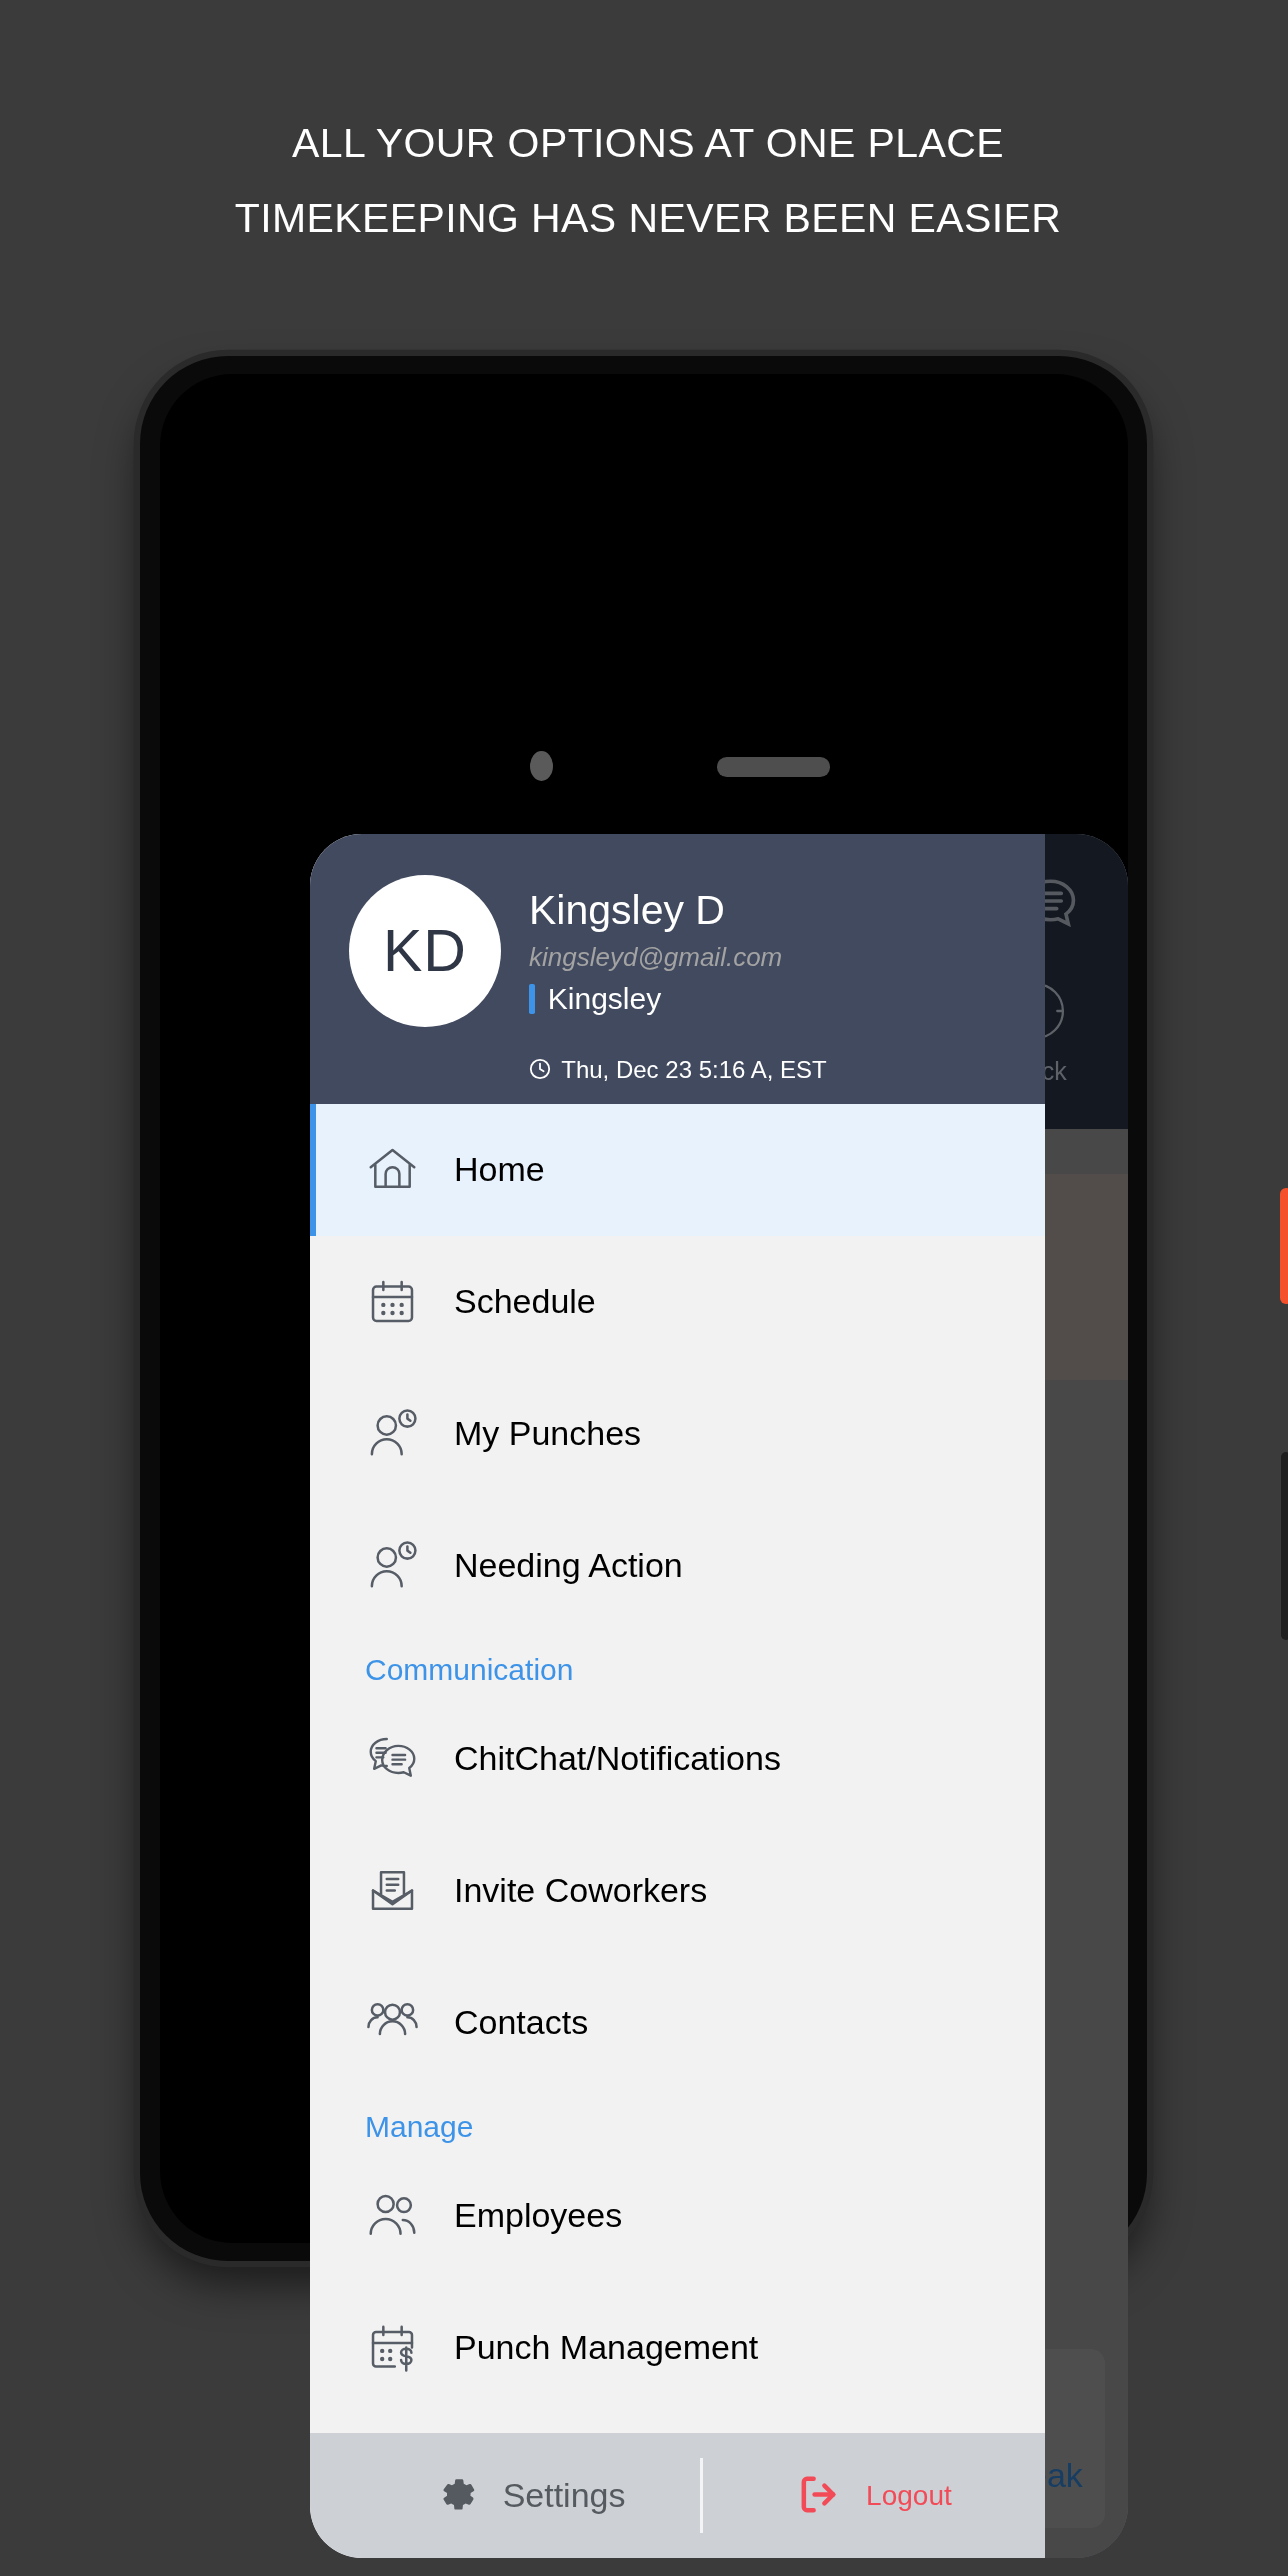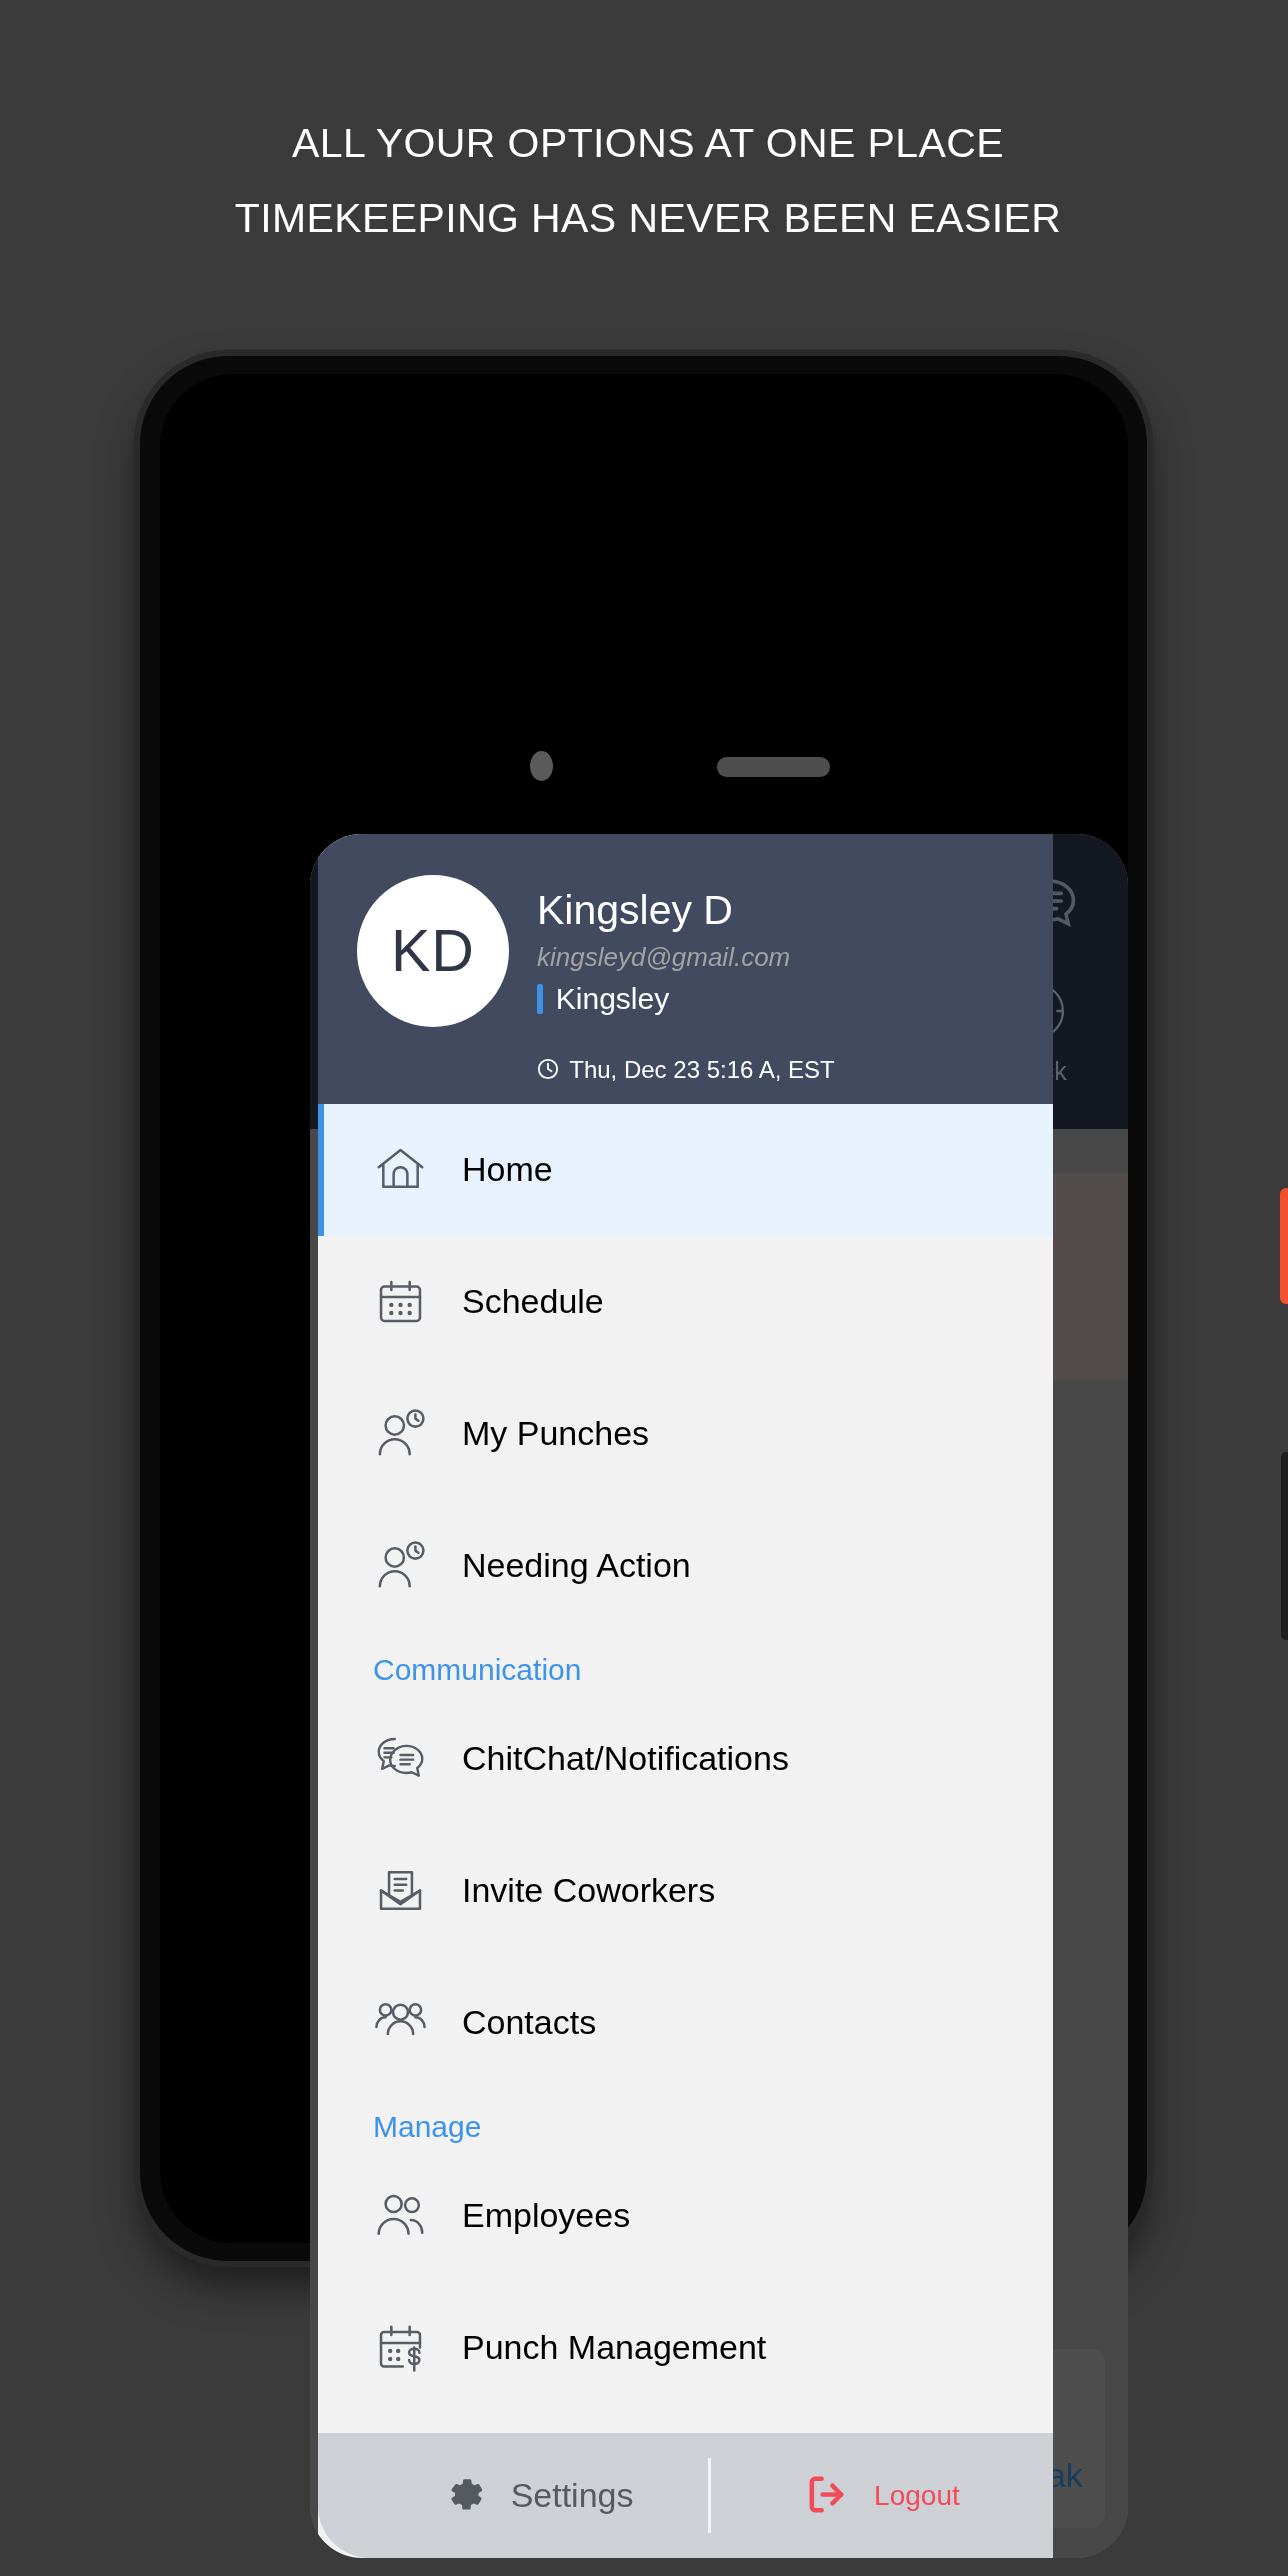--- a/index.html
+++ b/index.html
@@ -115,21 +115,21 @@
     gap: 16px;
   }
   #bg-break-count { color: #235b91; font-size: 50px; }
   #bg-break-label { color: #235b91; font-size: 34px; }
 
   
   #scrim { position: absolute; inset: 0; background: rgba(0,0,0,0.32); }
 
   
   #drawer {
-    position: absolute; left: 8px; top: 0;
+    position: absolute; left: 0; top: 0;
     width: 735px; height: 100%;
     background: #f2f2f2;
     display: flex; flex-direction: column;
     overflow: hidden;
   }
   #drawer-header {
     background: #414a5e;
     padding: 41px 0 19.7px 0;
     flex: 0 0 auto;
   }

